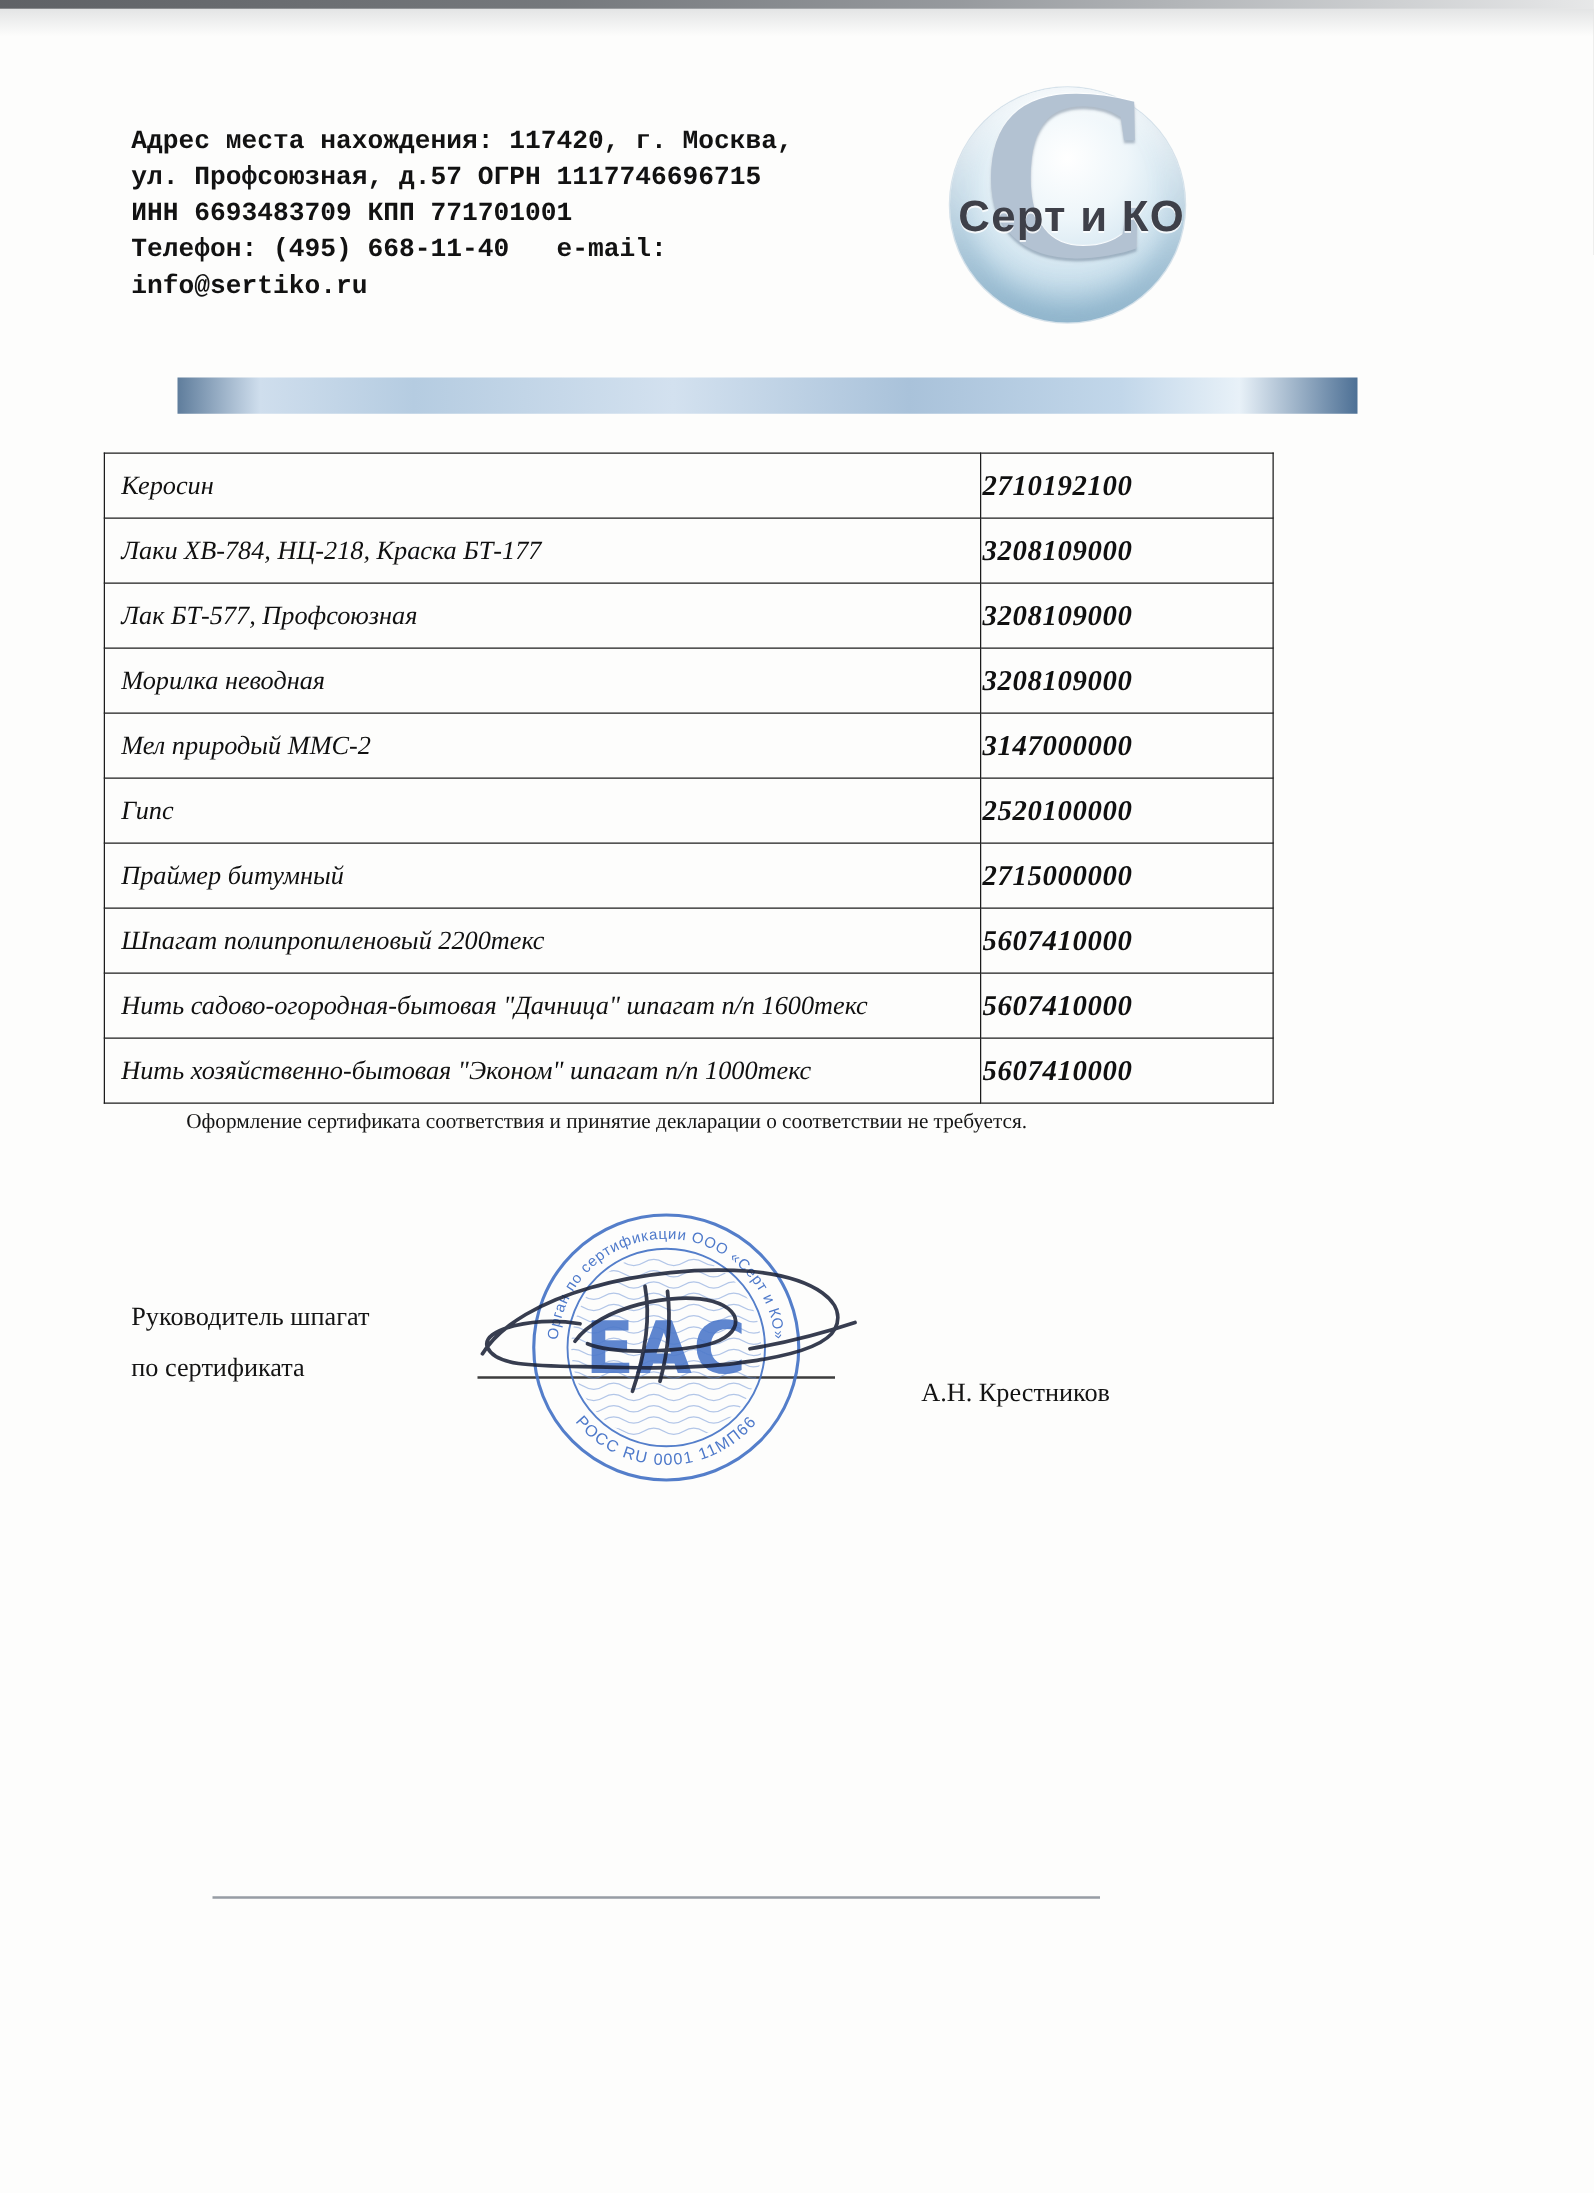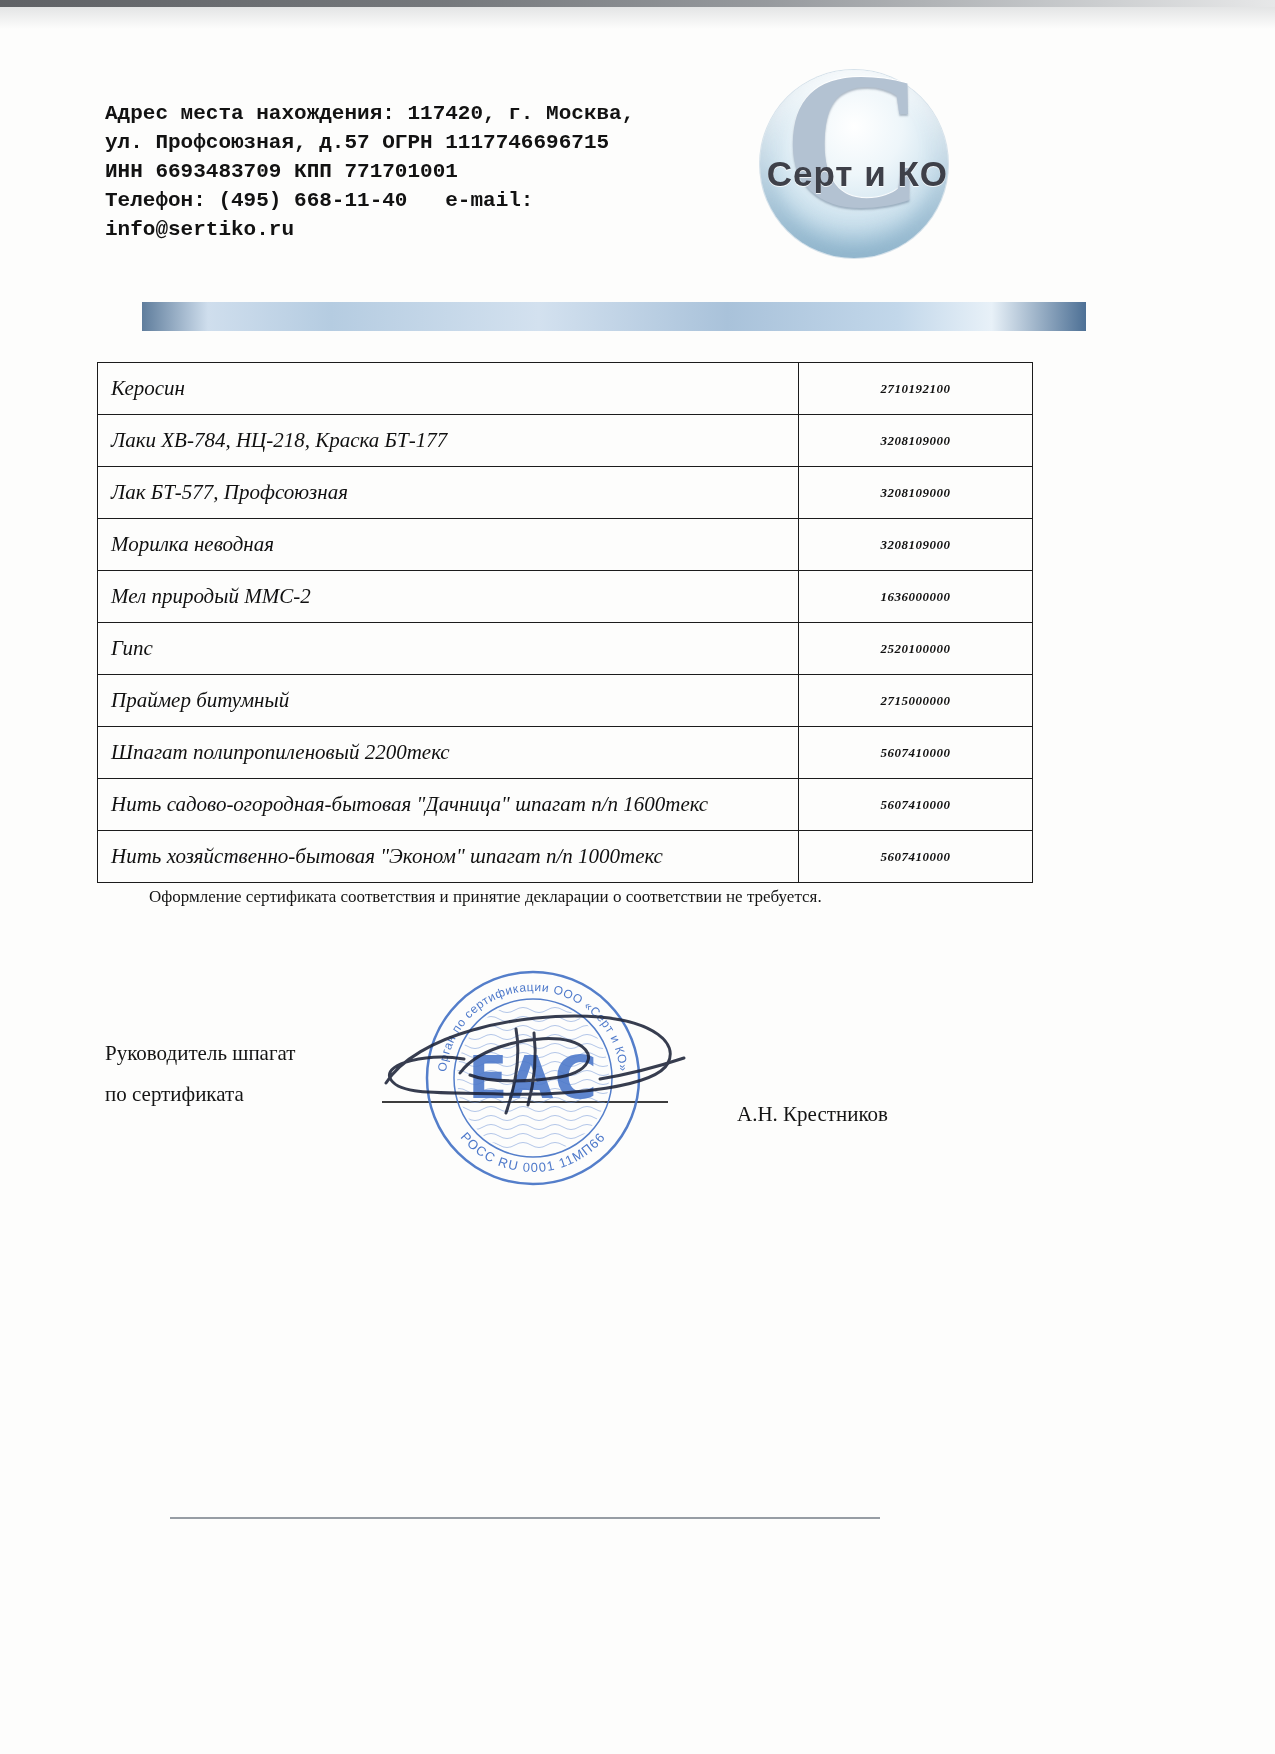--- a/index.html
+++ b/index.html
@@ -45,30 +45,30 @@
   }
 
   
   .accent-bar {
     position:absolute; left:142px; top:302px; width:944px; height:29px;
     background:linear-gradient(90deg,#5f7d9c 0%,#cfdeed 7%,#b5cce1 20%,#d3e1ef 42%,#a9c2da 62%,#c2d7ea 80%,#e8f1f8 90%,#4d7095 100%);
   }
 
   
   .product-table {
-    position:absolute; left:97px; top:362px; width:908px;
+    position:absolute; left:83px; top:362px; width:908px;
     border-collapse:collapse; table-layout:fixed;
   }
   .product-table td {
     border:1.5px solid #1c1c1c; height:47px;
     font-size:21px; font-style:italic; color:#101010;
   }
   .product-table td.name { width:677px; padding:2px 10px 2px 13px; }
   .product-table td.code {
-    width:231px; text-align:center; font-weight:bold; font-size:13px;
+    width:231px; font-weight:bold; font-size:23px;
     letter-spacing:.5px;
   }
 
   
   .paragraph {
     position:absolute; left:105px; top:880px; width:895px; margin:0;
     font-size:17px; line-height:34px; text-align:justify; text-indent:44px;
   }
 
   
@@ -117,21 +117,21 @@
       <tr>
         <td class="name">Лак БТ-577, Профсоюзная</td>
         <td class="code">3208109000</td>
       </tr>
       <tr>
         <td class="name">Морилка  неводная</td>
         <td class="code">3208109000</td>
       </tr>
       <tr>
         <td class="name">Мел природый ММС-2</td>
-        <td class="code">1636000000</td>
+        <td class="code">3147000000</td>
       </tr>
       <tr>
         <td class="name">Гипс</td>
         <td class="code">2520100000</td>
       </tr>
       <tr>
         <td class="name">Праймер битумный</td>
         <td class="code">2715000000</td>
       </tr>
       <tr>

